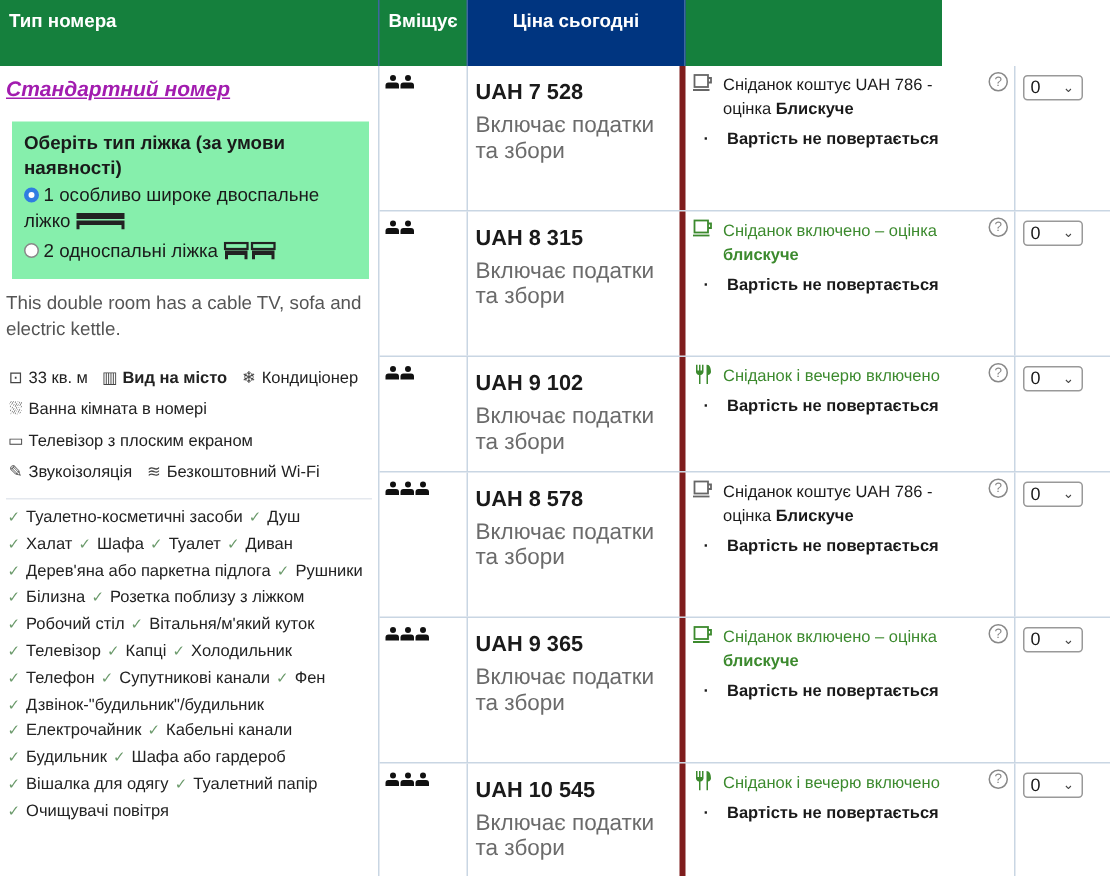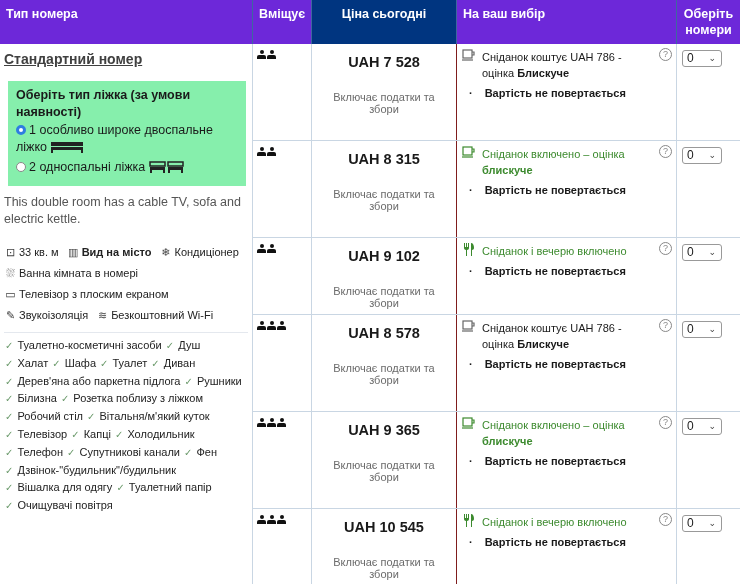--- a/index.html
+++ b/index.html
@@ -1,74 +1,73 @@
 <!DOCTYPE html>
 <html><head>
 <meta charset="utf-8">
 <style>
   * { box-sizing: border-box; margin: 0; padding: 0; }
   body { width: 740px; height: 584px; overflow: hidden; background: #fff; font-family: "Liberation Sans", sans-serif; color: #1a1a1a; }
   .table { position: relative; width: 740px; height: 584px; }
-  .header { position: absolute; top: 0; left: 0; width: 740px; height: 44px; background: #6d28d9; color: #fff; font-weight: bold; font-size: 12.5px; }
+  .header { position: absolute; top: 0; left: 0; width: 628px; height: 44px; background: #15803d; color: #fff; font-weight: bold; font-size: 12.5px; }
   .header > div { position: absolute; top: 0; height: 44px; padding: 7px 6px; border-right: 1px solid #3f66a0; }
   .h-type { left: 0; width: 253px; }
   .h-cap { left: 253px; width: 59px; text-align: right; }
   .h-price { left: 312px; width: 145px; background: #003580; text-align: center; }
   .h-choice { left: 457px; width: 220px; }
   .h-select { left: 677px; width: 63px; line-height: 16px; padding-top: 6px !important; text-align: center; border-right: none !important; }
 
   .left { position: absolute; left: 0; top: 44px; width: 253px; height: 540px; border-right: 1px solid #c9d6e3; padding: 6px 0 0 4px; }
-  .room-link { color: #404040; font-weight: bold; font-size: 14px; text-decoration: underline; display: block; margin-top: 1px; }
+  .room-link { color: #a21caf; font-weight: bold; font-size: 14px; text-decoration: underline; display: block; margin-top: 1px; font-style: italic; }
   .urgency { color: #a8121b; font-weight: bold; font-size: 11.5px; line-height: 17px; margin-top: 7px; }
   .urgency .dot { display: inline-block; width: 11px; height: 11px; border-radius: 50%; background: conic-gradient(#f2c1c1 0 25%, #d4111e 25% 100%); vertical-align: -1px; margin-right: 3px; }
   .bed-box { background: #86efac; margin: 14px 6px 0 4px; padding: 6px 8px 8px 8px; font-size: 12.5px; }
   .bed-title { font-weight: bold; line-height: 17px; }
   .bed-opt { line-height: 17px; margin-top: 1px; }
   .radio { display: inline-block; width: 10px; height: 10px; border-radius: 50%; border: 1px solid #888; vertical-align: -1px; margin-right: 3px; background: #fff; }
   .radio.on { border: 3px solid #2f7de1; }
   .bed-glyph { display: inline-block; vertical-align: -2px; }
   .desc { color: #555; font-size: 12.5px; line-height: 17px; margin-top: 8px; }
   .facilities { font-size: 11px; color: #222; margin-top: 14px; line-height: 21px; }
   .facilities .ic { display: inline-block; width: 13px; text-align: center; margin-right: 2px; color: #444; font-size: 11px; }
   .divider { border-top: 1px solid #e4e8ee; margin: 6px 4px 4px 0; }
   .amen { font-size: 11px; line-height: 16.8px; color: #222; }
   .amen .ck { color: #6b9a6b; margin: 0 4px 0 1px; font-size: 10px; }
 
   .row { position: absolute; left: 253px; width: 487px; border-bottom: 1px solid #c9d6e3; }
   .row > div { position: absolute; top: 0; height: 100%; }
   .c-cap { left: 0; width: 59px; border-right: 1px solid #c9d6e3; padding: 6px 4px; }
-  .c-price { left: 59px; width: 145px; border-right: 1px solid #7f1d1d; padding: 8px 5px; text-align: center; }
+  .c-price { left: 59px; width: 145px; border-right: 4px solid #7f1d1d; padding: 8px 5px; }
   .c-choice { left: 204px; width: 220px; border-right: 1px solid #c9d6e3; padding: 5px 5px; }
   .c-select { left: 424px; width: 63px; padding: 6px 5px; }
   .persons { font-size: 0; }
   .person { display: inline-block; width: 9px; height: 9px; position: relative; margin-right: 1px; }
   .person::before { content: ""; position: absolute; left: 2.5px; top: 0; width: 4px; height: 4px; border-radius: 50%; background: #111; }
   .person::after { content: ""; position: absolute; left: 0; top: 5px; width: 9px; height: 4px; background: #111; border-radius: 2px 2px 0 0; }
   .price { font-size: 14.5px; font-weight: bold; margin-top: 2px; }
-  .taxes { font-size: 11px; color: #6b6b6b; margin-top: 21px; }
+  .taxes { font-size: 15px; color: #6b6b6b; margin-top: 5px; }
   .meal { position: relative; padding-left: 20px; font-size: 11px; line-height: 16px; padding-right: 22px; }
   .meal .mi { position: absolute; left: 0; top: 0; width: 16px; font-size: 12px; color: #666; }
   .meal.green { color: #3c8a2e; }
   .meal.green .mi { color: #3c8a2e; }
   .meal b { font-weight: bold; }
   .help { position: absolute; right: 4px; top: 4px; width: 13px; height: 13px; border: 1px solid #888; border-radius: 50%; font-size: 9px; color: #888; text-align: center; line-height: 11px; }
   .nonref { font-size: 11px; font-weight: bold; margin-top: 6px; padding-left: 7px; }
   .nonref::before { content: "·"; margin-right: 12px; font-weight: bold; }
   .select { width: 40px; height: 17px; border: 1px solid #999; border-radius: 3px; font-size: 12px; padding: 0 4px; position: relative; background: #fff; line-height: 15px; }
   .select .chev { position: absolute; right: 5px; top: 0; font-size: 9px; color: #444; }
 </style>
 </head>
 <body>
 
 <div class="table">
   <div class="header">
     <div class="h-type">Тип номера</div>
     <div class="h-cap">Вміщує</div>
     <div class="h-price">Ціна сьогодні</div>
-    <div class="h-choice">На ваш вибір</div>
     <div class="h-select">Оберіть номери</div>
   </div>
 
   <div class="left">
     <a class="room-link">Стандартний номер</a>
     <div class="bed-box">
       <div class="bed-title">Оберіть тип ліжка (за умови наявності)</div>
       <div class="bed-opt"><span class="radio on"></span><span>1 особливо широке двоспальне ліжко</span> <span class="bed-glyph"><svg width="34" height="12">
               <rect x="1" y="1" width="32" height="4" fill="#222"></rect>
               <rect x="1" y="6" width="32" height="3" fill="#222"></rect>
@@ -96,20 +95,22 @@
     <div class="divider"></div>
     <div class="amen" id="amenities">
         <div><span class="ck">✓</span><span>Туалетно-косметичні засоби</span> <span class="ck">✓</span><span>Душ</span> </div>
         <div><span class="ck">✓</span><span>Халат</span> <span class="ck">✓</span><span>Шафа</span> <span class="ck">✓</span><span>Туалет</span> <span class="ck">✓</span><span>Диван</span> </div>
         <div><span class="ck">✓</span><span>Дерев'яна або паркетна підлога</span> <span class="ck">✓</span><span>Рушники</span> </div>
         <div><span class="ck">✓</span><span>Білизна</span> <span class="ck">✓</span><span>Розетка поблизу з ліжком</span> </div>
         <div><span class="ck">✓</span><span>Робочий стіл</span> <span class="ck">✓</span><span>Вітальня/м'який куток</span> </div>
         <div><span class="ck">✓</span><span>Телевізор</span> <span class="ck">✓</span><span>Капці</span> <span class="ck">✓</span><span>Холодильник</span> </div>
         <div><span class="ck">✓</span><span>Телефон</span> <span class="ck">✓</span><span>Супутникові канали</span> <span class="ck">✓</span><span>Фен</span> </div>
         <div><span class="ck">✓</span><span>Дзвінок-"будильник"/будильник</span> </div>
+        <div><span class="ck">✓</span><span>Електрочайник</span> <span class="ck">✓</span><span>Кабельні канали</span> </div>
+        <div><span class="ck">✓</span><span>Будильник</span> <span class="ck">✓</span><span>Шафа або гардероб</span> </div>
         <div><span class="ck">✓</span><span>Вішалка для одягу</span> <span class="ck">✓</span><span>Туалетний папір</span> </div>
         <div><span class="ck">✓</span><span>Очищувачі повітря</span> </div>
       </div>
   </div>
 
   <div id="rows">
       <div class="row" style="top: 44px; height: 97px;">
     <div class="c-cap">
           <div class="persons"><span class="person"></span><span class="person"></span></div>
         </div>

